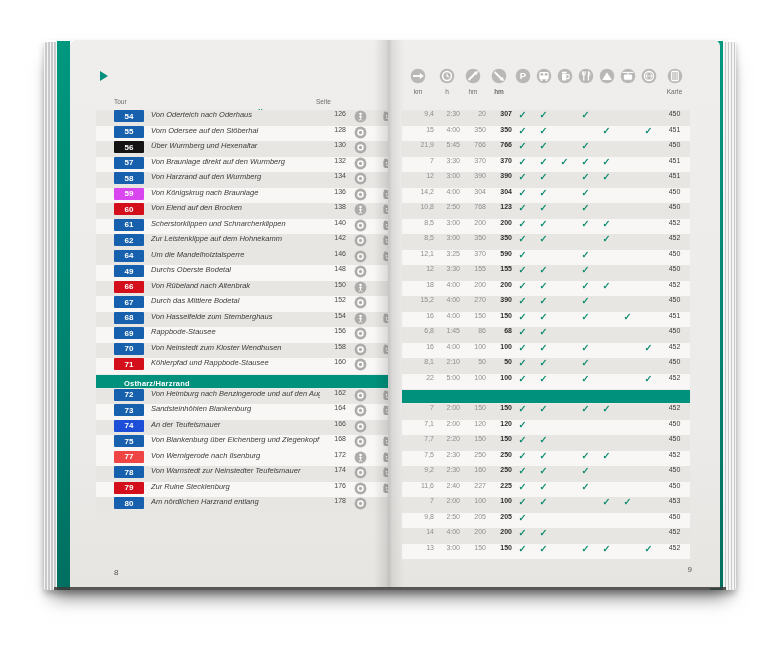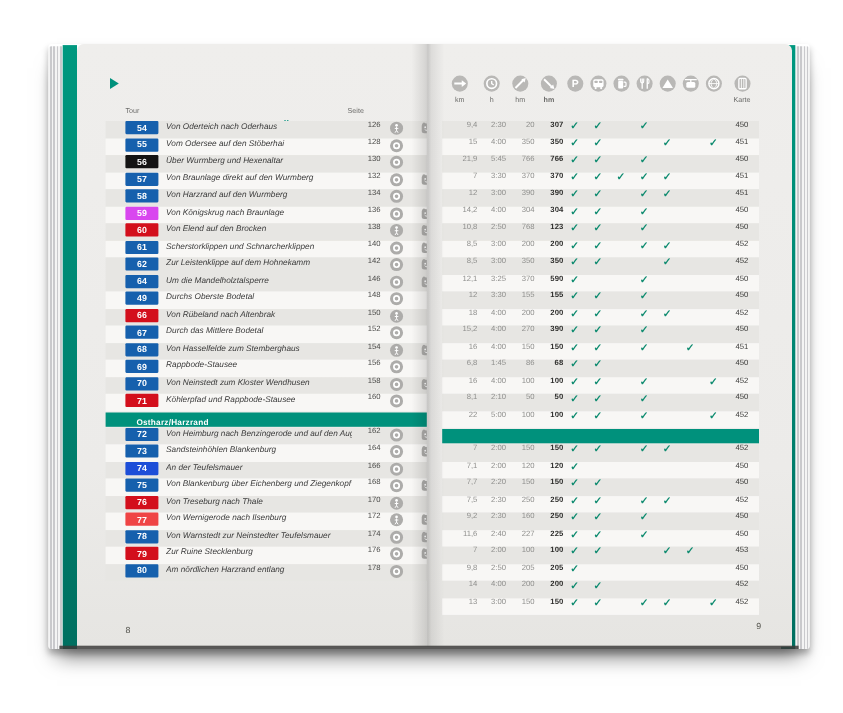--- a/index.html
+++ b/index.html
@@ -534,36 +534,20 @@
                   <circle cx="11.8" cy="3.6" r="1.8" fill="#adacaa"></circle>
                   <rect x="1.7" y="2.8" width="12.6" height="10.8" rx="2.8" fill="#adacaa"></rect>
                   <circle cx="5.6" cy="7" r="1" fill="#fff"></circle>
                   <circle cx="10.4" cy="7" r="1" fill="#fff"></circle>
                   <path d="M5 9.3c.9 1.7 5.1 1.7 6 0" stroke="#fff" stroke-width="1.1" fill="none"></path>
                 </svg>
               </span>
             </div>
             <div class="pad-r"></div>
           </div>
-          <div class="row a">
-            <div class="c-badge" style="background:#d30f1c">76</div>
-            <div class="c-name">Von Treseburg nach Thale</div>
-            <div class="c-seite">170</div>
-            <div class="c-li">
-              <span>
-                <svg viewBox="0 0 16 16">
-                  <circle cx="8" cy="8" r="7.3" fill="#adacaa"></circle>
-                  <circle cx="8" cy="4.8" r="1.5" fill="#fff"></circle>
-                  <path d="M8 6.6v4M8 10.6l-1.7 2.5M8 10.6l1.7 2.5M6 8.3h4" stroke="#fff" stroke-width="1.1" fill="none"></path>
-                </svg>
-              </span>
-            </div>
-            <div class="c-li"></div>
-            <div class="pad-r"></div>
-          </div>
           <div class="row b">
             <div class="c-badge" style="background:#ef4444">77</div>
             <div class="c-name">Von Wernigerode nach Ilsenburg</div>
             <div class="c-seite">172</div>
             <div class="c-li">
               <span>
                 <svg viewBox="0 0 16 16">
                   <circle cx="8" cy="8" r="7.3" fill="#adacaa"></circle>
                   <circle cx="8" cy="4.8" r="1.5" fill="#fff"></circle>
                   <path d="M8 6.6v4M8 10.6l-1.7 2.5M8 10.6l1.7 2.5M6 8.3h4" stroke="#fff" stroke-width="1.1" fill="none"></path>

